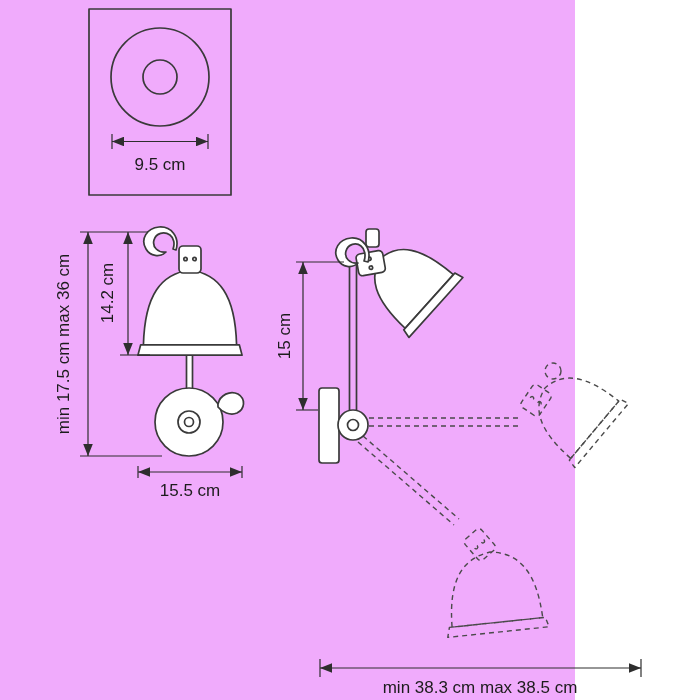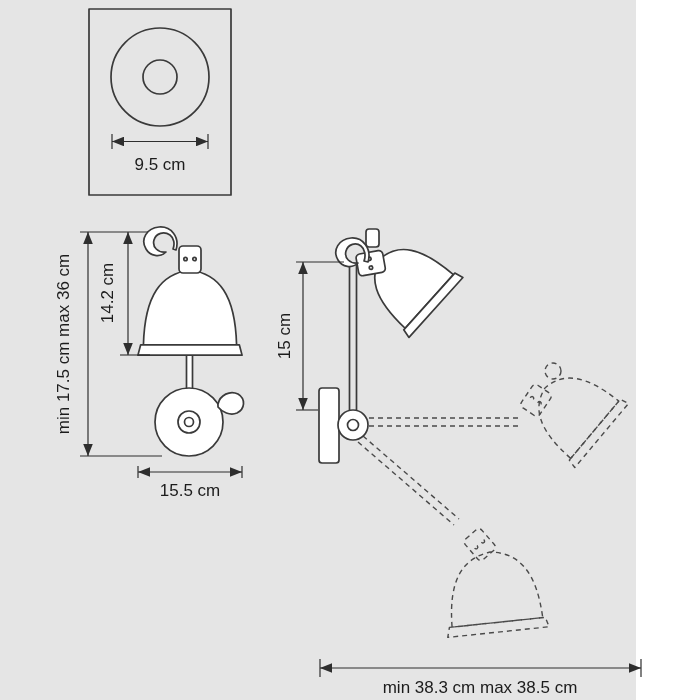--- a/index.html
+++ b/index.html
@@ -1,16 +1,16 @@
 <!DOCTYPE html>
 <html><head>
 <meta charset="utf-8">
 <style>
   html,body{margin:0;padding:0;background:#ffffff;width:700px;height:700px;overflow:hidden;}
-  .stage{position:relative;width:636px;height:700px;background:#e5e5e5;font-family:"Liberation Sans",sans-serif;}
+  .stage{position:relative;width:575px;height:700px;background:#f0abfc;font-family:"Liberation Sans",sans-serif;}
   svg{display:block;}
   .ln{fill:none;stroke:#3a3a3a;stroke-width:1.7;stroke-linecap:round;stroke-linejoin:round;}
   .solid{fill:#ffffff;stroke:#3a3a3a;stroke-width:1.7;stroke-linecap:round;stroke-linejoin:round;}
   .dashed{fill:none;stroke:#4a4a4a;stroke-width:1.4;stroke-dasharray:5 4;stroke-linecap:butt;stroke-linejoin:round;}
   .dim{fill:none;stroke:#2e2e2e;stroke-width:1.2;}
   .ext{fill:none;stroke:#2e2e2e;stroke-width:1.1;}
   .dimtext{font-family:"Liberation Sans",sans-serif;font-size:17px;fill:#1c1c1c;}
 </style>
 </head>
 <body>

